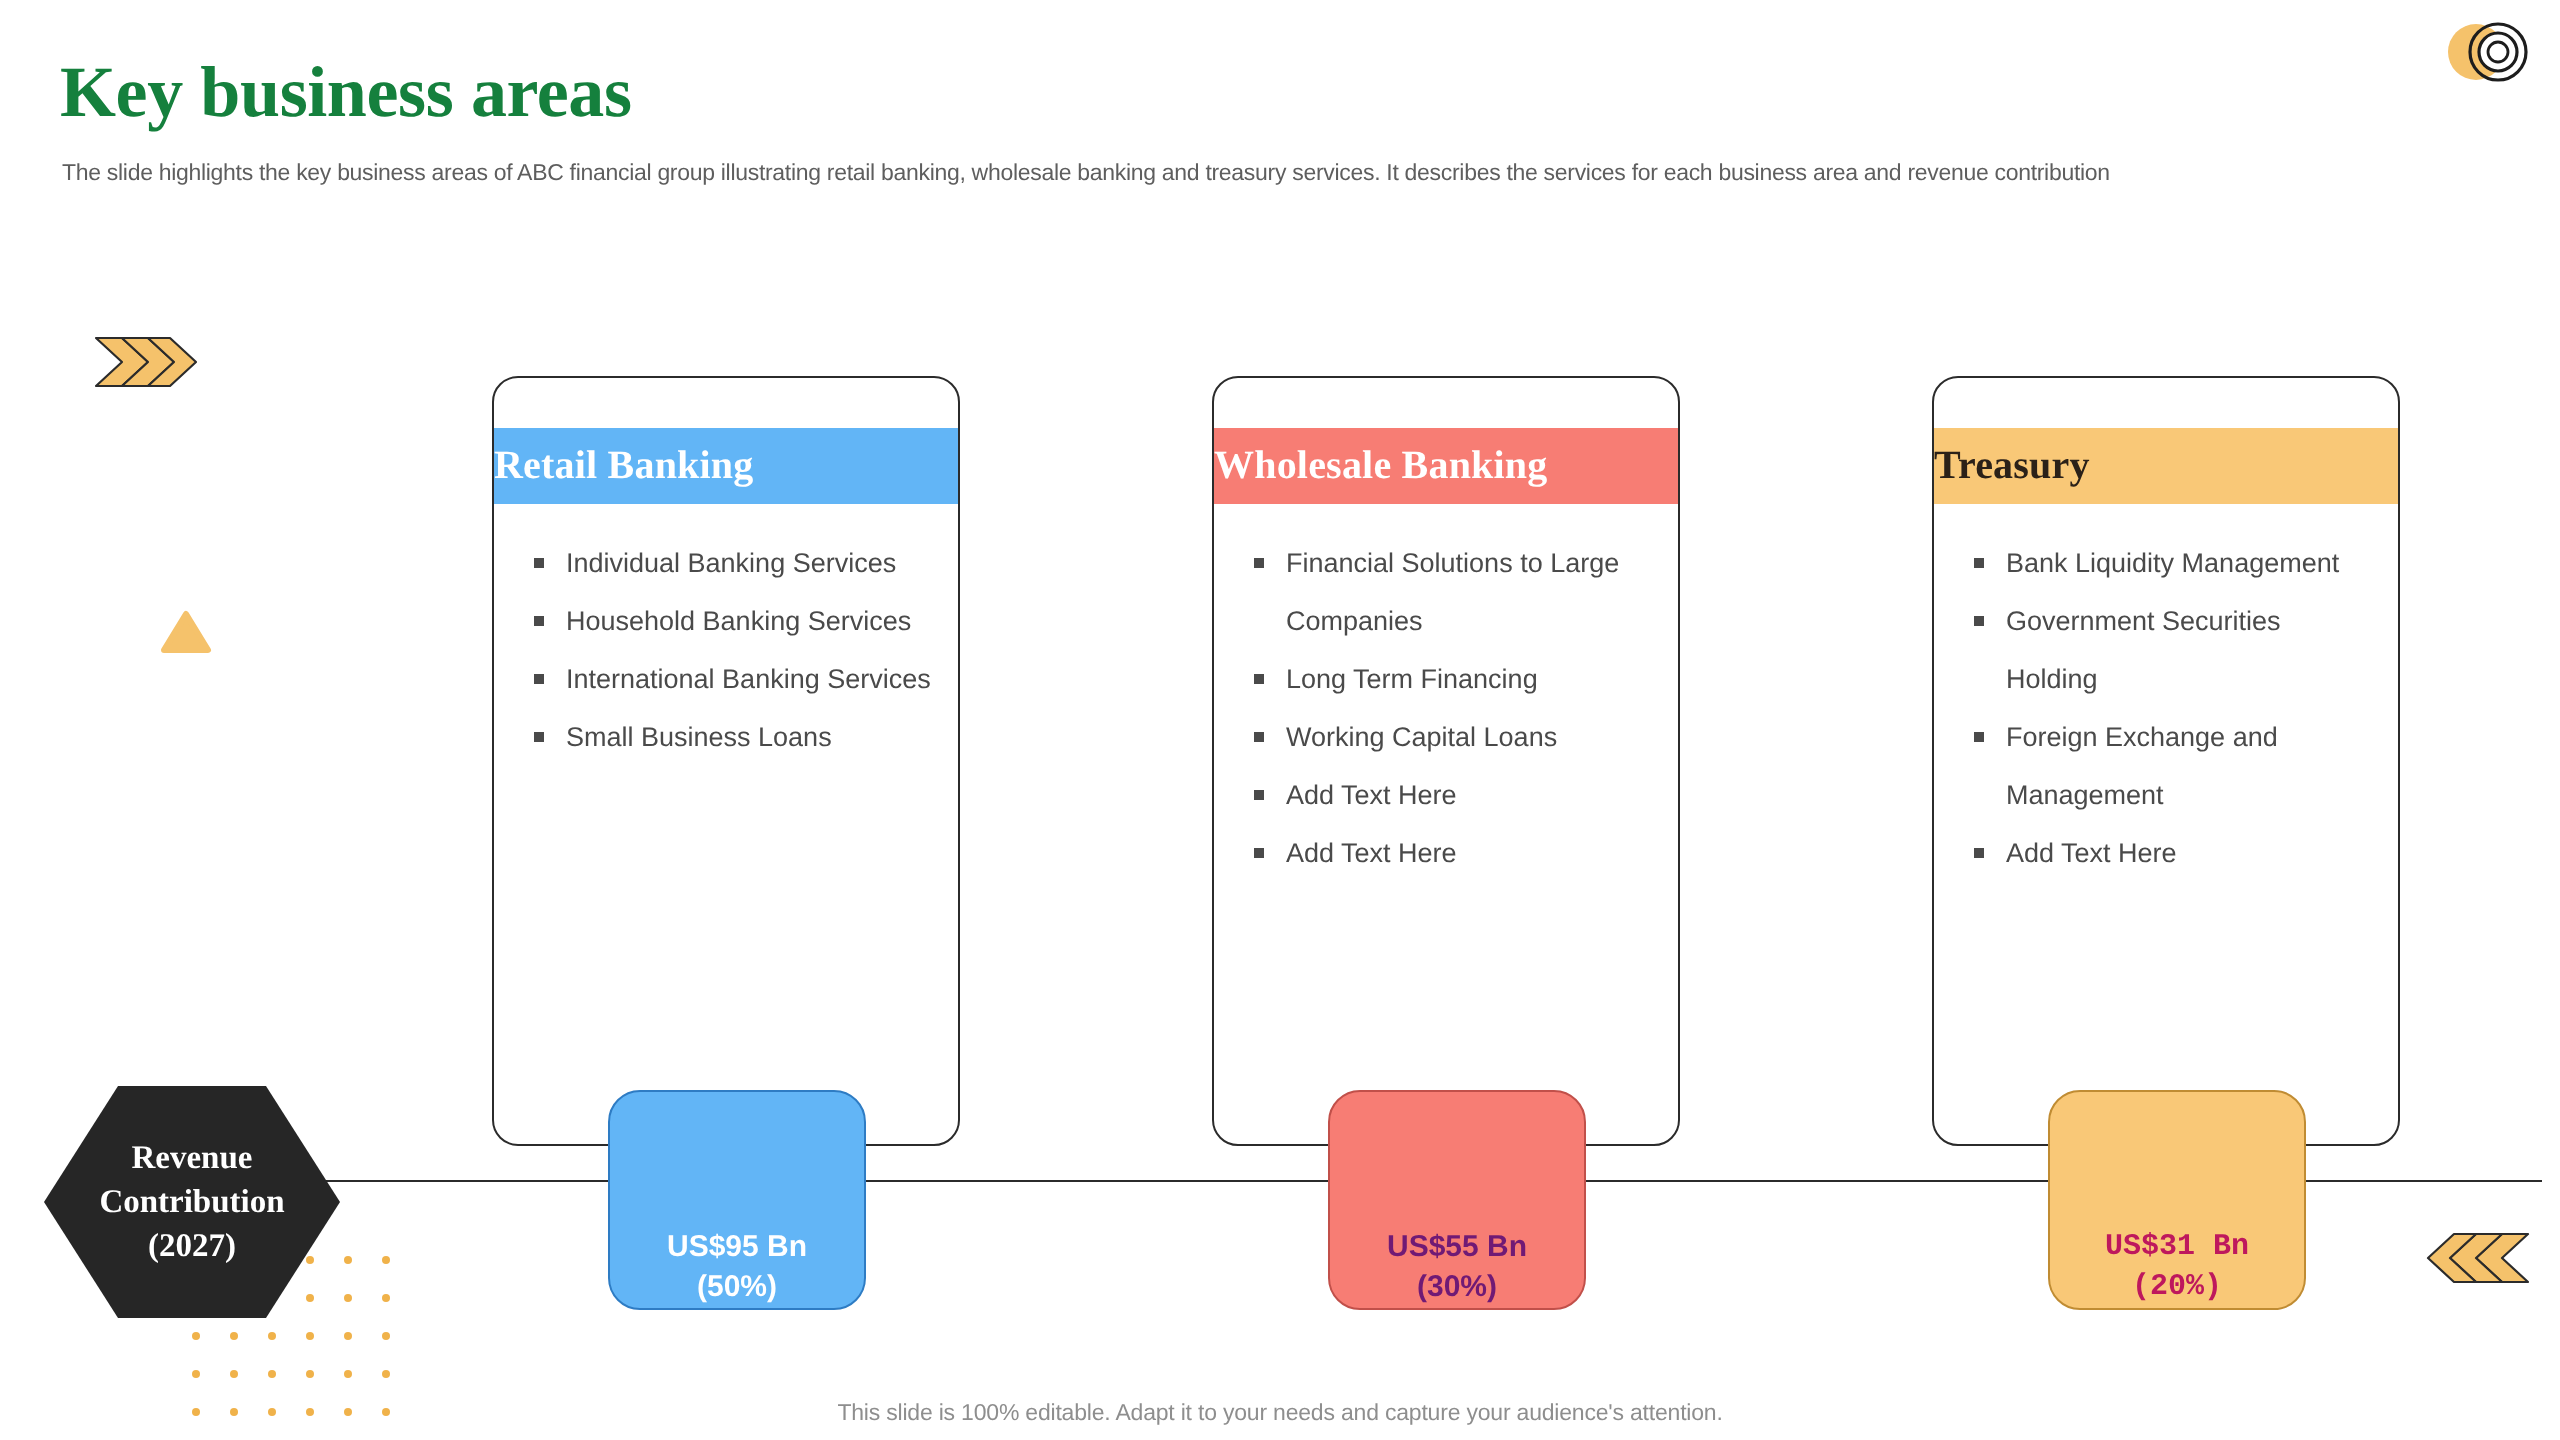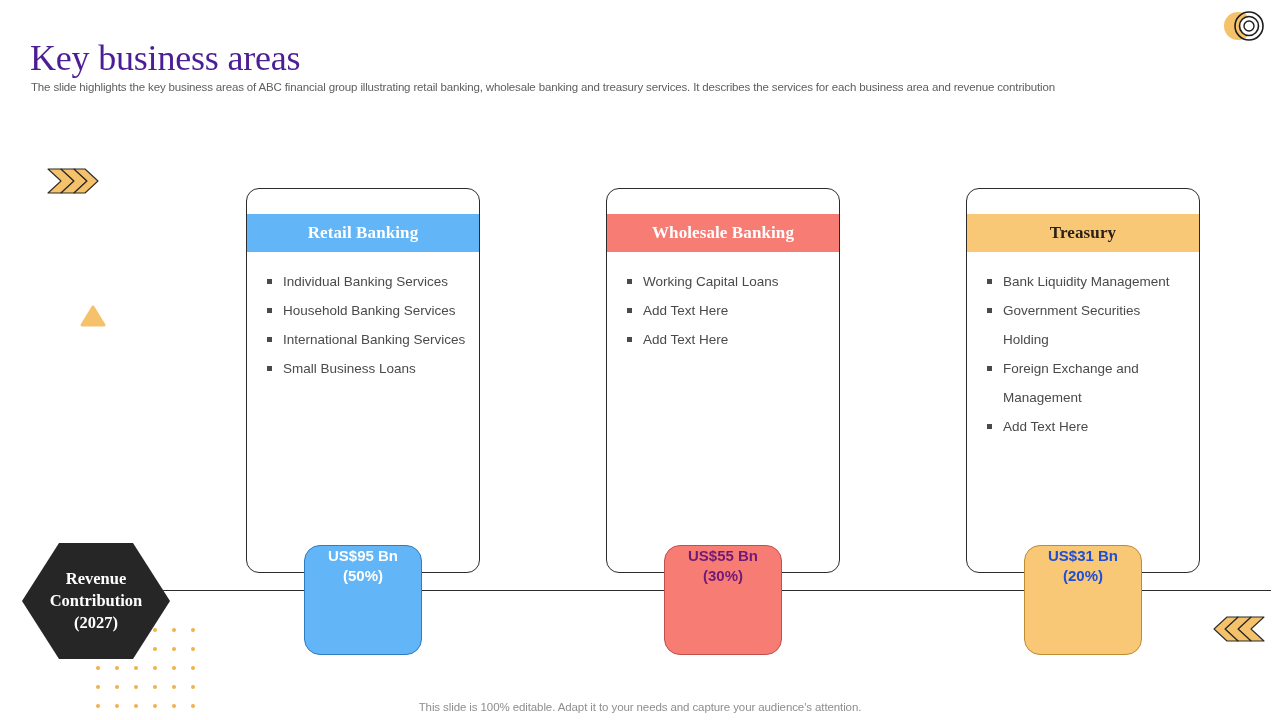--- a/index.html
+++ b/index.html
@@ -13,26 +13,26 @@
     position: relative;
     overflow: hidden;
     font-family: "Liberation Sans", sans-serif;
     color: #3b3b3b;
   }
 
   
   .page-title {
     position: absolute;
     left: 30px;
-    top: 36px;
+    top: 24px;
     font-family: "Liberation Serif", serif;
-    font-weight: normal;
+    font-weight: bold;
     font-size: 36px;
     line-height: 44px;
-    color: #4c1d95;
+    color: #15803d;
     letter-spacing: -0.2px;
     white-space: nowrap;
   }
   .page-subtitle {
     position: absolute;
     left: 31px;
     top: 79px;
     font-size: 11.5px;
     line-height: 16px;
     color: #5e5e5e;
@@ -139,24 +139,23 @@
   .card-3 { left: 966px; }
 
   .card-head {
     position: absolute;
     left: 0;
     top: 25px;
     width: 100%;
     height: 38px;
     display: flex;
     align-items: center;
-    justify-content: center;
     font-family: "Liberation Serif", serif;
     font-weight: bold;
-    font-size: 17px;
+    font-size: 20px;
     letter-spacing: 0.1px;
   }
   .card-body {
     position: absolute;
     left: 0;
     top: 78px;
     width: 100%;
     box-sizing: border-box;
     padding: 0 12px 0 18px;
   }
@@ -179,26 +178,26 @@
     top: 12px;
     width: 4.5px;
     height: 4.5px;
     background: #4a4a4a;
   }
 
   
   .chip {
     position: absolute;
     top: 545px;
-    width: 118px;
+    width: 129px;
     height: 110px;
     border-radius: 16px;
     box-sizing: border-box;
     display: flex;
-    align-items: flex-start;
+    align-items: flex-end;
     justify-content: center;
     text-align: center;
     font-size: 15px;
     font-weight: bold;
     line-height: 20px;
     z-index: 5;
   }
   .chip-1 { left: 304px; }
   .chip-2 { left: 664px; }
   .chip-3 { left: 1024px; }
@@ -311,20 +310,22 @@
     </ul>
   </div>
 </div>
 
 <div class="card card-2">
   <div class="card-head" style="background: rgb(247, 125, 116); color: rgb(255, 255, 255);">
     <span>Wholesale Banking</span>
   </div>
   <div class="card-body">
     <ul>
+      <li>Financial Solutions to Large Companies</li>
+      <li>Long Term Financing</li>
       <li>Working Capital Loans</li>
       <li>Add Text Here</li>
       <li>Add Text Here</li>
     </ul>
   </div>
 </div>
 
 <div class="card card-3">
   <div class="card-head" style="background: rgb(249, 200, 119); color: rgb(43, 33, 24);">
     <span>Treasury</span>
@@ -346,20 +347,20 @@
   </div>
 </div>
 
 <div class="chip chip-2" style="background: rgb(247, 125, 116); border: 1.6px solid rgb(193, 80, 74); color: #701a75;">
   <div>
     <div>US$55 Bn</div>
     <div>(30%)</div>
   </div>
 </div>
 
-<div class="chip chip-3" style="background: rgb(249, 200, 119); border: 1.6px solid rgb(192, 140, 51); color: #1d4ed8;">
+<div class="chip chip-3" style="background: rgb(249, 200, 119); border: 1.6px solid rgb(192, 140, 51); color: #be185d; font-family: Liberation Mono, monospace;">
   <div>
     <div>US$31 Bn</div>
     <div>(20%)</div>
   </div>
 </div>
 
 <div class="footer-note">This slide is 100% editable. Adapt it to your needs and capture your audience's attention.</div>
 
 </body></html>

